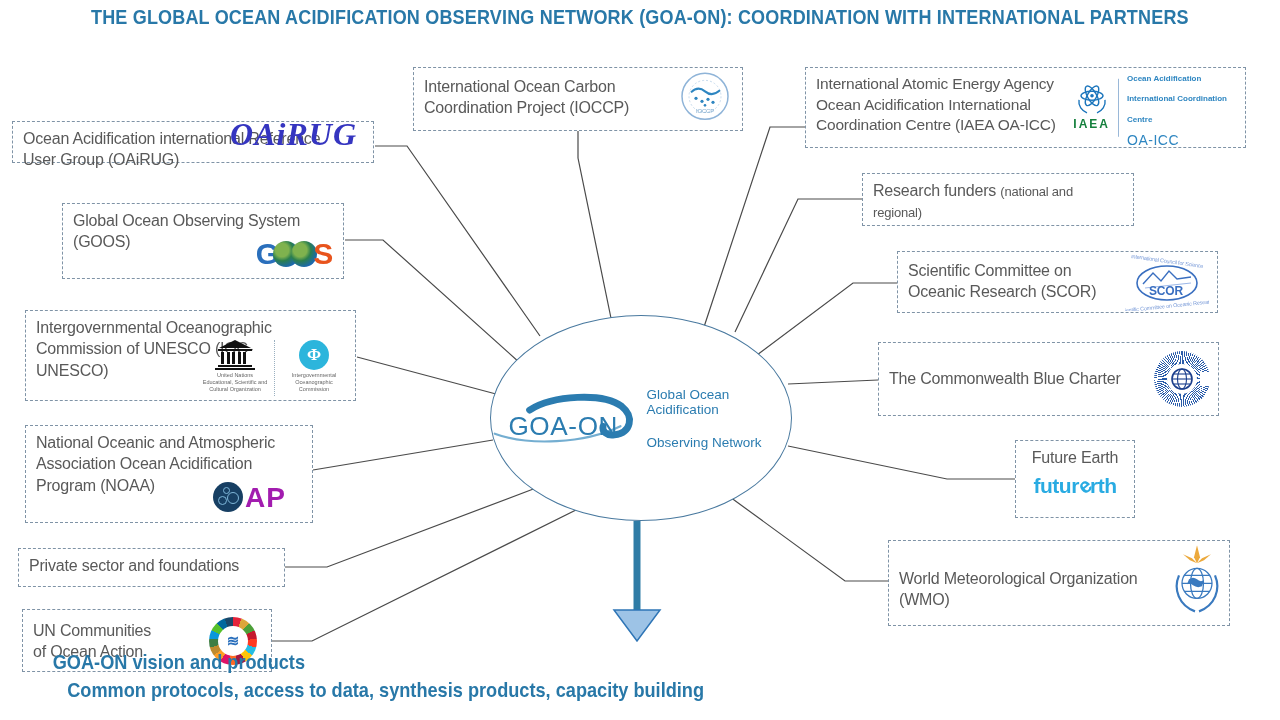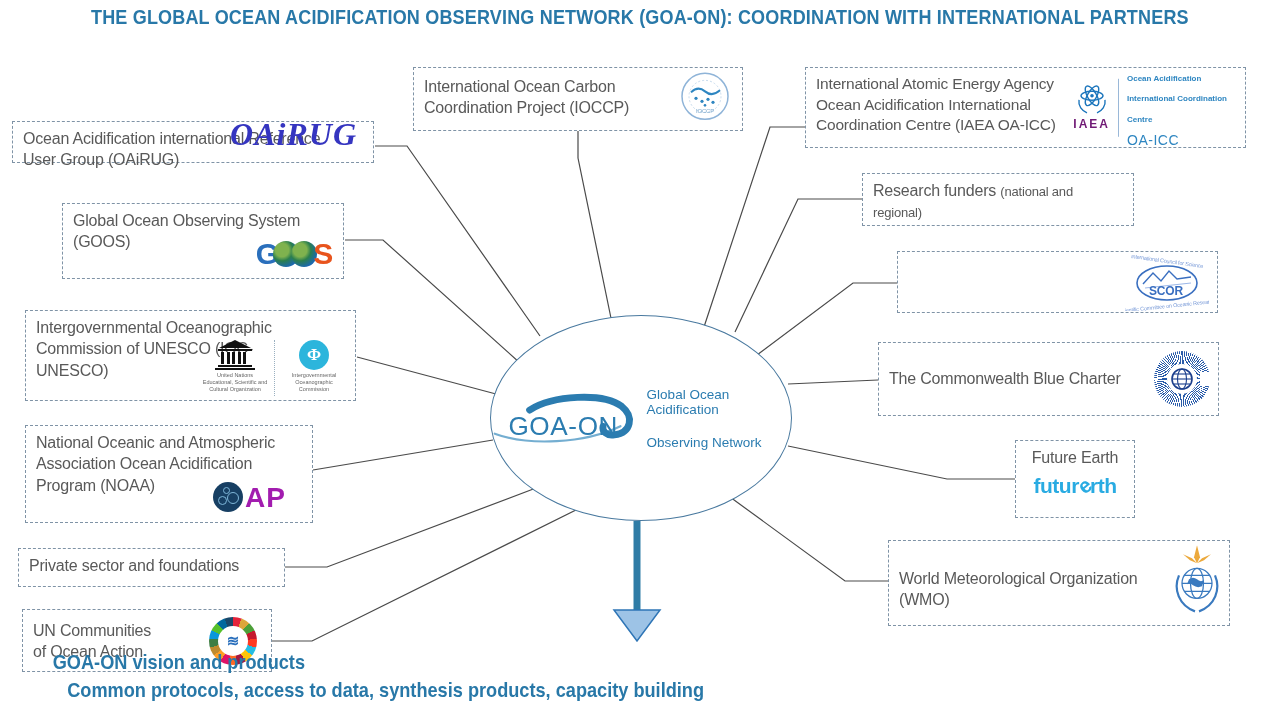--- a/index.html
+++ b/index.html
@@ -63,21 +63,21 @@
         #C5192D 64deg 85deg,#FF3A21 85deg 106deg,#26BDE2 106deg 127deg,#FCC30B 127deg 148deg,
         #A21942 148deg 170deg,#FD6925 170deg 191deg,#DD1367 191deg 212deg,#FD9D24 212deg 233deg,
         #BF8B2E 233deg 254deg,#3F7E44 254deg 276deg,#0A97D9 276deg 297deg,#56C02B 297deg 318deg,
         #00689D 318deg 339deg,#19486A 339deg 360deg);
         display:flex;align-items:center;justify-content:center;}
   .sdg-wheel .hub{width:30px;height:30px;border-radius:50%;background:#fff;color:#2a6fbc;
         display:flex;align-items:center;justify-content:center;font-size:15px;font-weight:700;}
   .iaea-wrap{position:absolute;right:8px;top:50%;transform:translateY(-50%);
         display:flex;align-items:center;gap:8px;}
   .iaea-block{display:flex;flex-direction:column;align-items:center;}
-  .iaea-acronym{font-size:12px;font-weight:700;color:#701a75;letter-spacing:2px;margin-top:1px;}
+  .iaea-acronym{font-size:12px;font-weight:700;color:#15803d;letter-spacing:2px;margin-top:1px;}
   .vline{width:1px;height:58px;background:#9ab8d8;}
   .oaicc-block{width:110px;color:#2e86c1;}
   .oaicc-block .tiny{font-size:8px;line-height:1.3;font-weight:600;letter-spacing:0;}
   .oaicc-block .big{font-size:14px;margin-top:4px;letter-spacing:.5px;}
   .fe-logo{font-size:21px;font-weight:700;color:#29abe2;letter-spacing:-0.5px;margin-top:4px;}
   .fe-logo .e{display:inline-block;transform:rotate(-40deg);}
   .cw-logo{position:absolute;right:8px;top:50%;transform:translateY(-50%);width:56px;height:56px;
         border-radius:50%;
         background:repeating-conic-gradient(#2a5caa 0 2deg,#fff 2deg 4.6deg);
         display:flex;align-items:center;justify-content:center;}
@@ -219,20 +219,21 @@
     </span>
   </span>
 </div>
 
 <div class="pbox" style="left:862px;top:173px;width:272px;height:53px;">
   <span>Research funders</span>
   <span class="sub">(national and regional)</span>
 </div>
 
 <div class="pbox" style="left:897px;top:251px;width:321px;height:62px;">
+  <span class="lbl" style="width:210px;padding-top:2px;">Scientific Committee on Oceanic Research (SCOR)</span>
   <span class="scor-wrap">
     <svg width="84" height="56" viewBox="0 0 84 56">
       <text x="42" y="8" text-anchor="middle" font-size="5.5" fill="#7a9bd8" transform="rotate(8 42 8)">International Council for Science</text>
       <ellipse cx="42" cy="28" rx="30" ry="17" fill="#fff" stroke="#3a6fc0" stroke-width="1.6"></ellipse>
       <path d="M 18 29 L 28 18 L 36 26 L 44 16 L 52 24 L 66 22" fill="none" stroke="#3a6fc0" stroke-width="1.4"></path>
       <path d="M 20 33 L 66 28" fill="none" stroke="#9db8e8" stroke-width="1.2"></path>
       <text x="41" y="40" text-anchor="middle" font-size="12" font-weight="bold" fill="#3a6fc0">SCOR</text>
       <text x="42" y="53" text-anchor="middle" font-size="5.5" fill="#7a9bd8" transform="rotate(-6 42 53)">Scientific Committee on Oceanic Research</text>
     </svg>
   </span>

